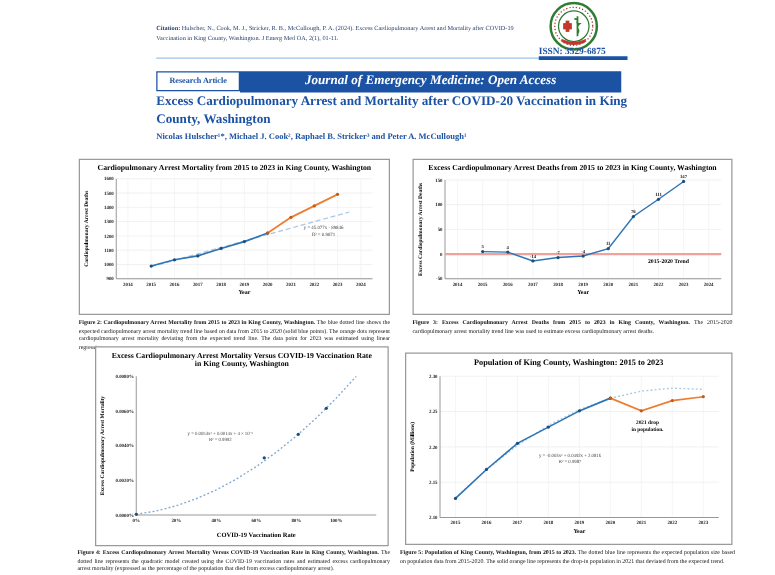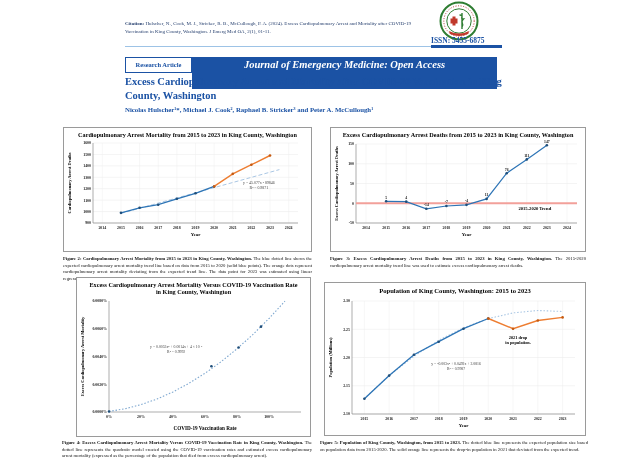--- a/index.html
+++ b/index.html
@@ -9,21 +9,21 @@
   .citation{position:absolute;left:125px;top:20px;width:308px;font-size:5px;line-height:1.5;
             color:#27406f;}
   .citation b{color:#27406f;}
   .logo{position:absolute;left:437px;top:1px;width:44px;height:40px;}
   .issn{position:absolute;left:431px;top:36px;width:72px;font-size:7.5px;font-weight:bold;color:#1b52a4;}
   .rule-light{position:absolute;left:125px;top:46px;width:306px;height:1px;background:#9dc3e6;}
   .rule-dark{position:absolute;left:431px;top:45px;width:71px;height:2.5px;background:#1b52a4;}
   .article-type{position:absolute;left:125px;top:57px;width:67px;height:16px;box-sizing:border-box;
             border:1px solid #1b52a4;color:#1b52a4;font-weight:bold;font-size:6.5px;
             line-height:14px;text-align:center;background:#fff;}
-  .banner{position:absolute;left:192px;top:57px;width:305px;height:32px;background:#1b52a4;
+  .banner{position:absolute;left:192px;top:57px;width:305px;height:17px;background:#1b52a4;
             color:#fff;font-weight:bold;font-style:italic;font-size:10.5px;line-height:16px;text-align:center;}
   .title{position:absolute;left:125px;top:75px;width:388px;margin:0;font-size:10.5px;line-height:1.3;
             font-weight:bold;color:#1b52a4;}
   .authors{position:absolute;left:125px;top:106px;width:400px;font-size:6.8px;font-weight:bold;color:#1b52a4;}
   
   .panel{position:absolute;box-sizing:border-box;border:1px solid #9a9a9a;background:#fff;
          display:flex;flex-direction:column;overflow:hidden;}
   .p2{left:63px;top:127px;width:249px;height:125px;}
   .p3{left:330px;top:127px;width:256px;height:125px;}
   .p4{left:76px;top:277px;width:235px;height:160px;}
@@ -55,21 +55,21 @@
       <circle cx="22" cy="20" r="18.5" fill="#ffffff" stroke="#2e7d32" stroke-width="2"></circle>
       <circle cx="22" cy="20" r="15.2" fill="none" stroke="#b03030" stroke-width="1" stroke-dasharray="1 1.6"></circle>
       <circle cx="22" cy="20" r="12.2" fill="#ffffff" stroke="#2e7d32" stroke-width="1"></circle>
       <rect x="13.5" y="17.5" width="7" height="5" fill="#c0392b"></rect>
       <rect x="15.5" y="15.5" width="3" height="9" fill="#c0392b"></rect>
       <path d="M25 12 L25 28 M22.5 14 C28 14 22 18 26.5 18 C22 22 28 22 25 26" fill="none" stroke="#2e7d32" stroke-width="1.4"></path>
       <path d="M12 30 Q22 35 32 30 L31 33 Q22 37 13 33 Z" fill="#c0392b"></path>
     </svg>
   </div>
 
-  <div class="issn">ISSN: 5455-6875</div>
+  <div class="issn">ISSN: 3529-6875</div>
   <div class="rule-light"></div>
   <div class="rule-dark"></div>
 
   <div class="article-type">Research Article</div>
   <div class="banner">Journal of Emergency Medicine: Open Access</div>
 
   <h1 class="title">Excess Cardiopulmonary Arrest and Mortality after COVID-20 Vaccination in King County, Washington</h1>
   <div class="authors">Nicolas Hulscher¹*, Michael J. Cook², Raphael B. Stricker³ and Peter A. McCullough¹</div>
 
   <div class="panel p2">

